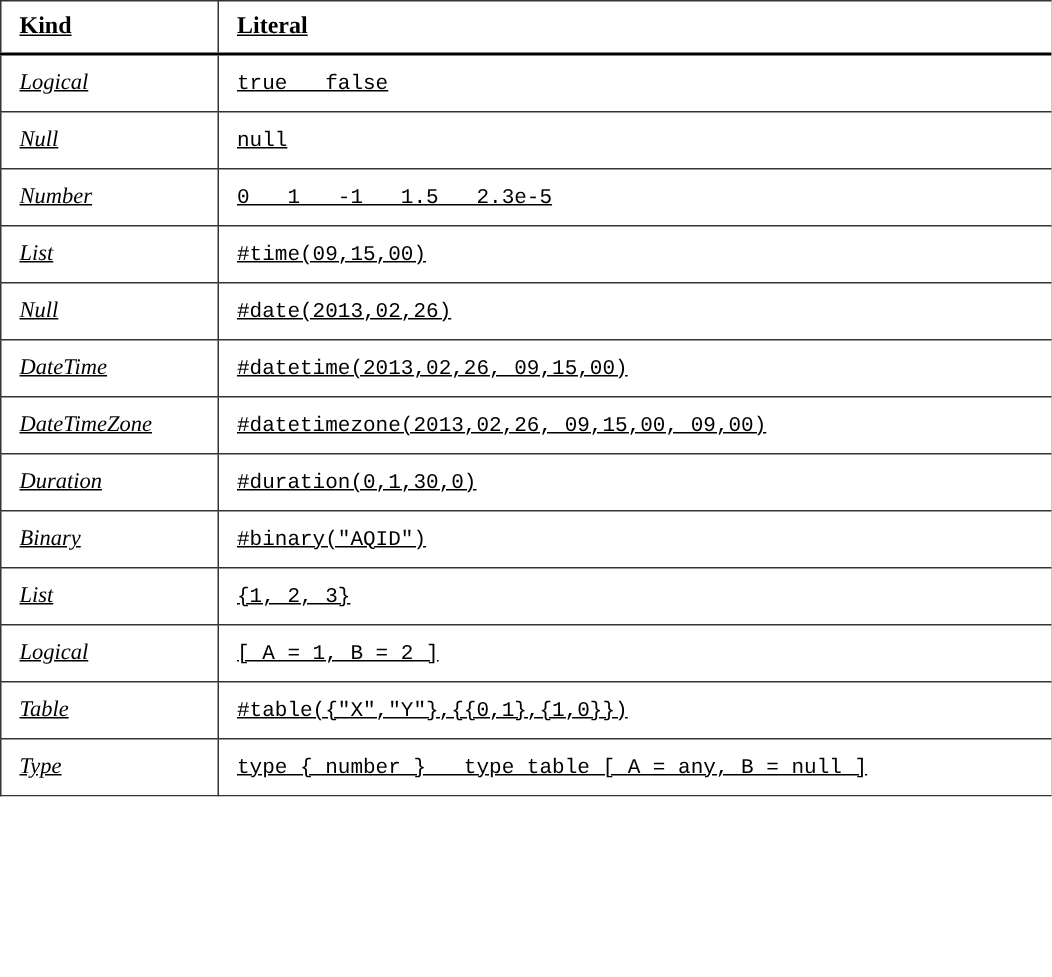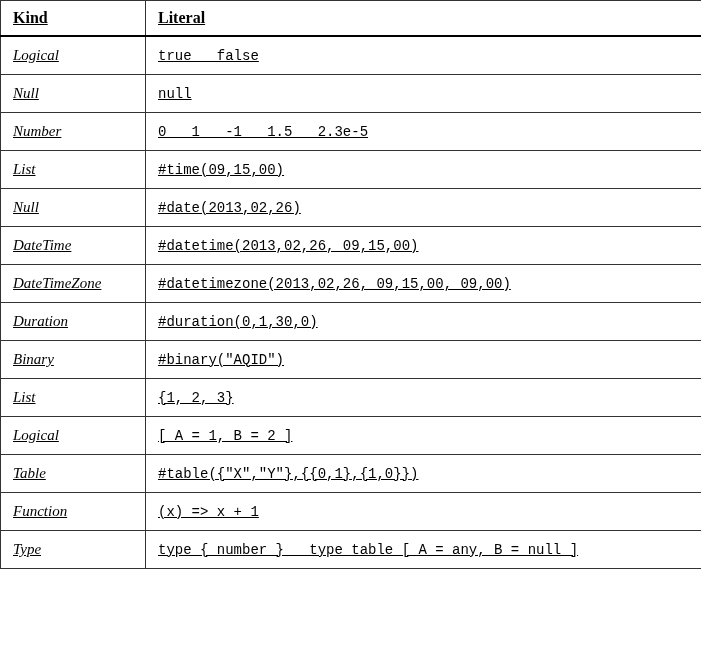--- a/index.html
+++ b/index.html
@@ -101,21 +101,17 @@
     </tr>
     <tr>
       <td class="kind">Logical</td>
       <td class="lit">[ A = 1, B = 2 ]</td>
     </tr>
     <tr>
       <td class="kind">Table</td>
       <td class="lit">#table({"X","Y"},{{0,1},{1,0}})</td>
     </tr>
     <tr>
-      <td class="kind">Function</td>
-      <td class="lit">(x) =&gt; x + 1</td>
-    </tr>
-    <tr>
       <td class="kind">Type</td>
       <td class="lit">type { number }   type table [ A = any, B = null ]</td>
     </tr>
   </tbody>
 </table>
 
 </body></html>

